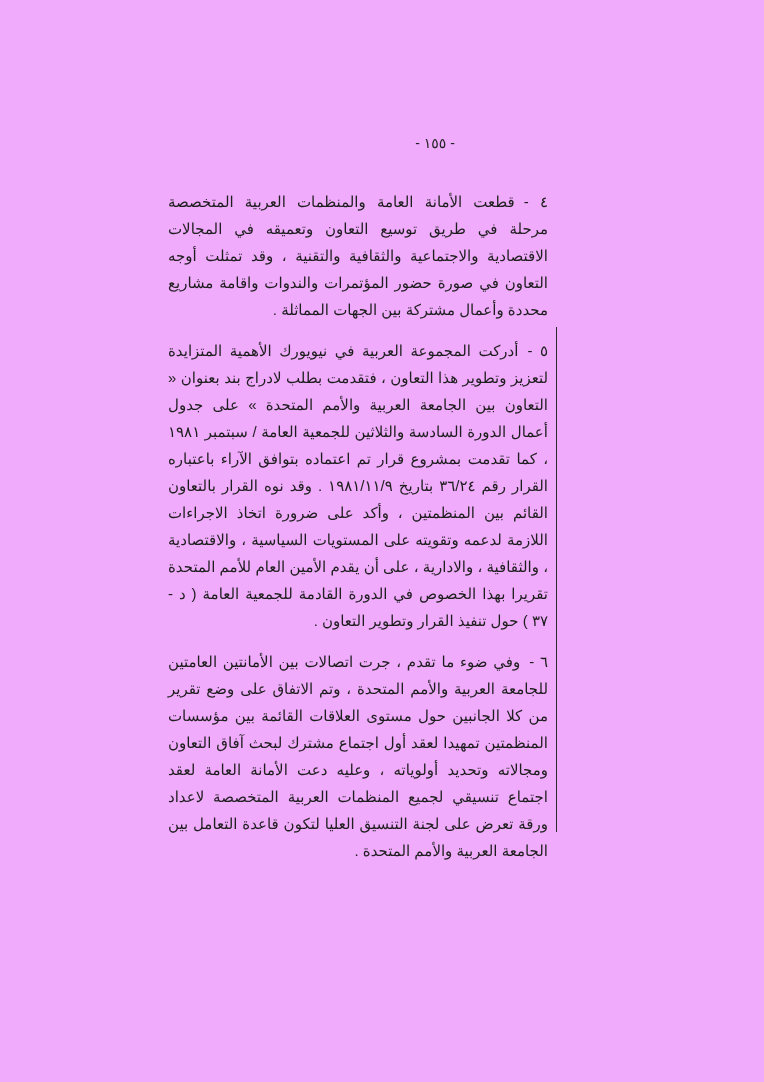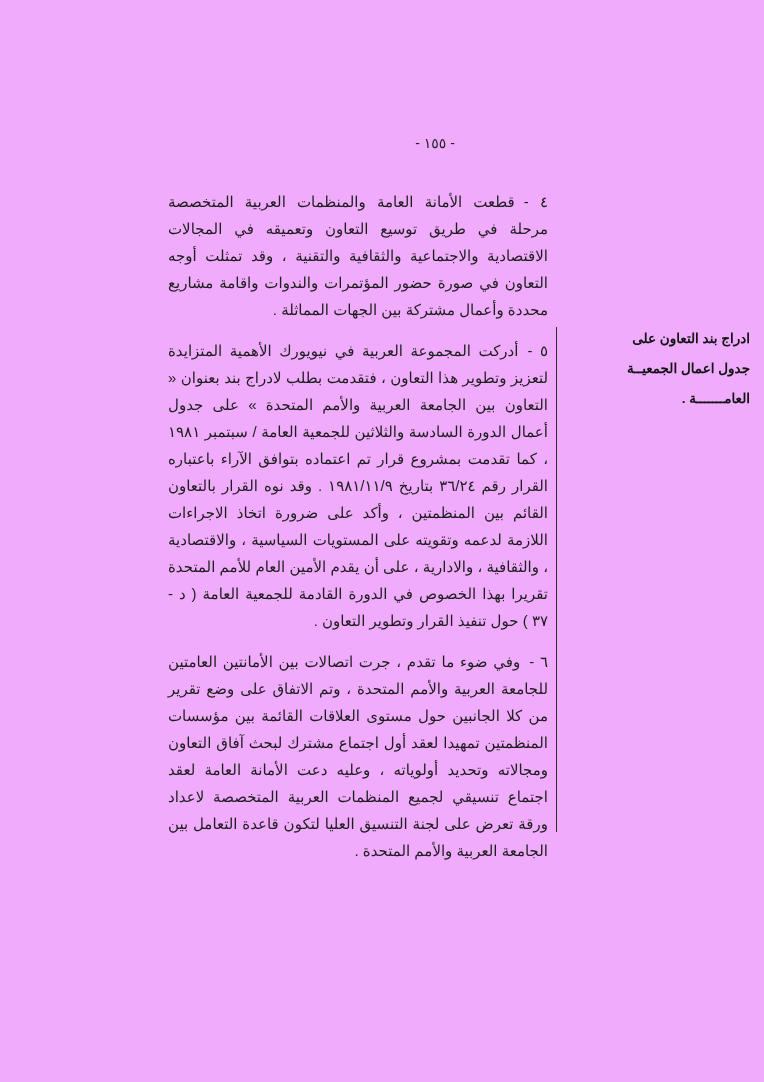--- a/index.html
+++ b/index.html
@@ -70,25 +70,20 @@
     background: #2b2b2b;
   }
 </style>
 </head>
 <body>
 
 <div class="page">
 
   <div class="page-number">- ١٥٥ -</div>
 
-  <div class="margin-note">
-    <div class="note-line">ادراج بند التعاون على</div>
-    <div class="note-line">جدول اعمال الجمعيــة</div>
-    <div class="note-line">العامـــــــة .</div>
-  </div>
 
   <div class="divider"></div>
 
   <div class="content">
 
     <div class="para">
       <span class="num">٤ -</span><span>قطعت الأمانة العامة والمنظمات العربية المتخصصة مرحلة في طريق توسيع التعاون وتعميقه في المجالات الاقتصادية والاجتماعية والثقافية والتقنية ، وقد تمثلت أوجه التعاون في صورة حضور المؤتمرات والندوات واقامة مشاريع محددة وأعمال مشتركة بين الجهات المماثلة .</span>
     </div>
 
     <div class="para">

